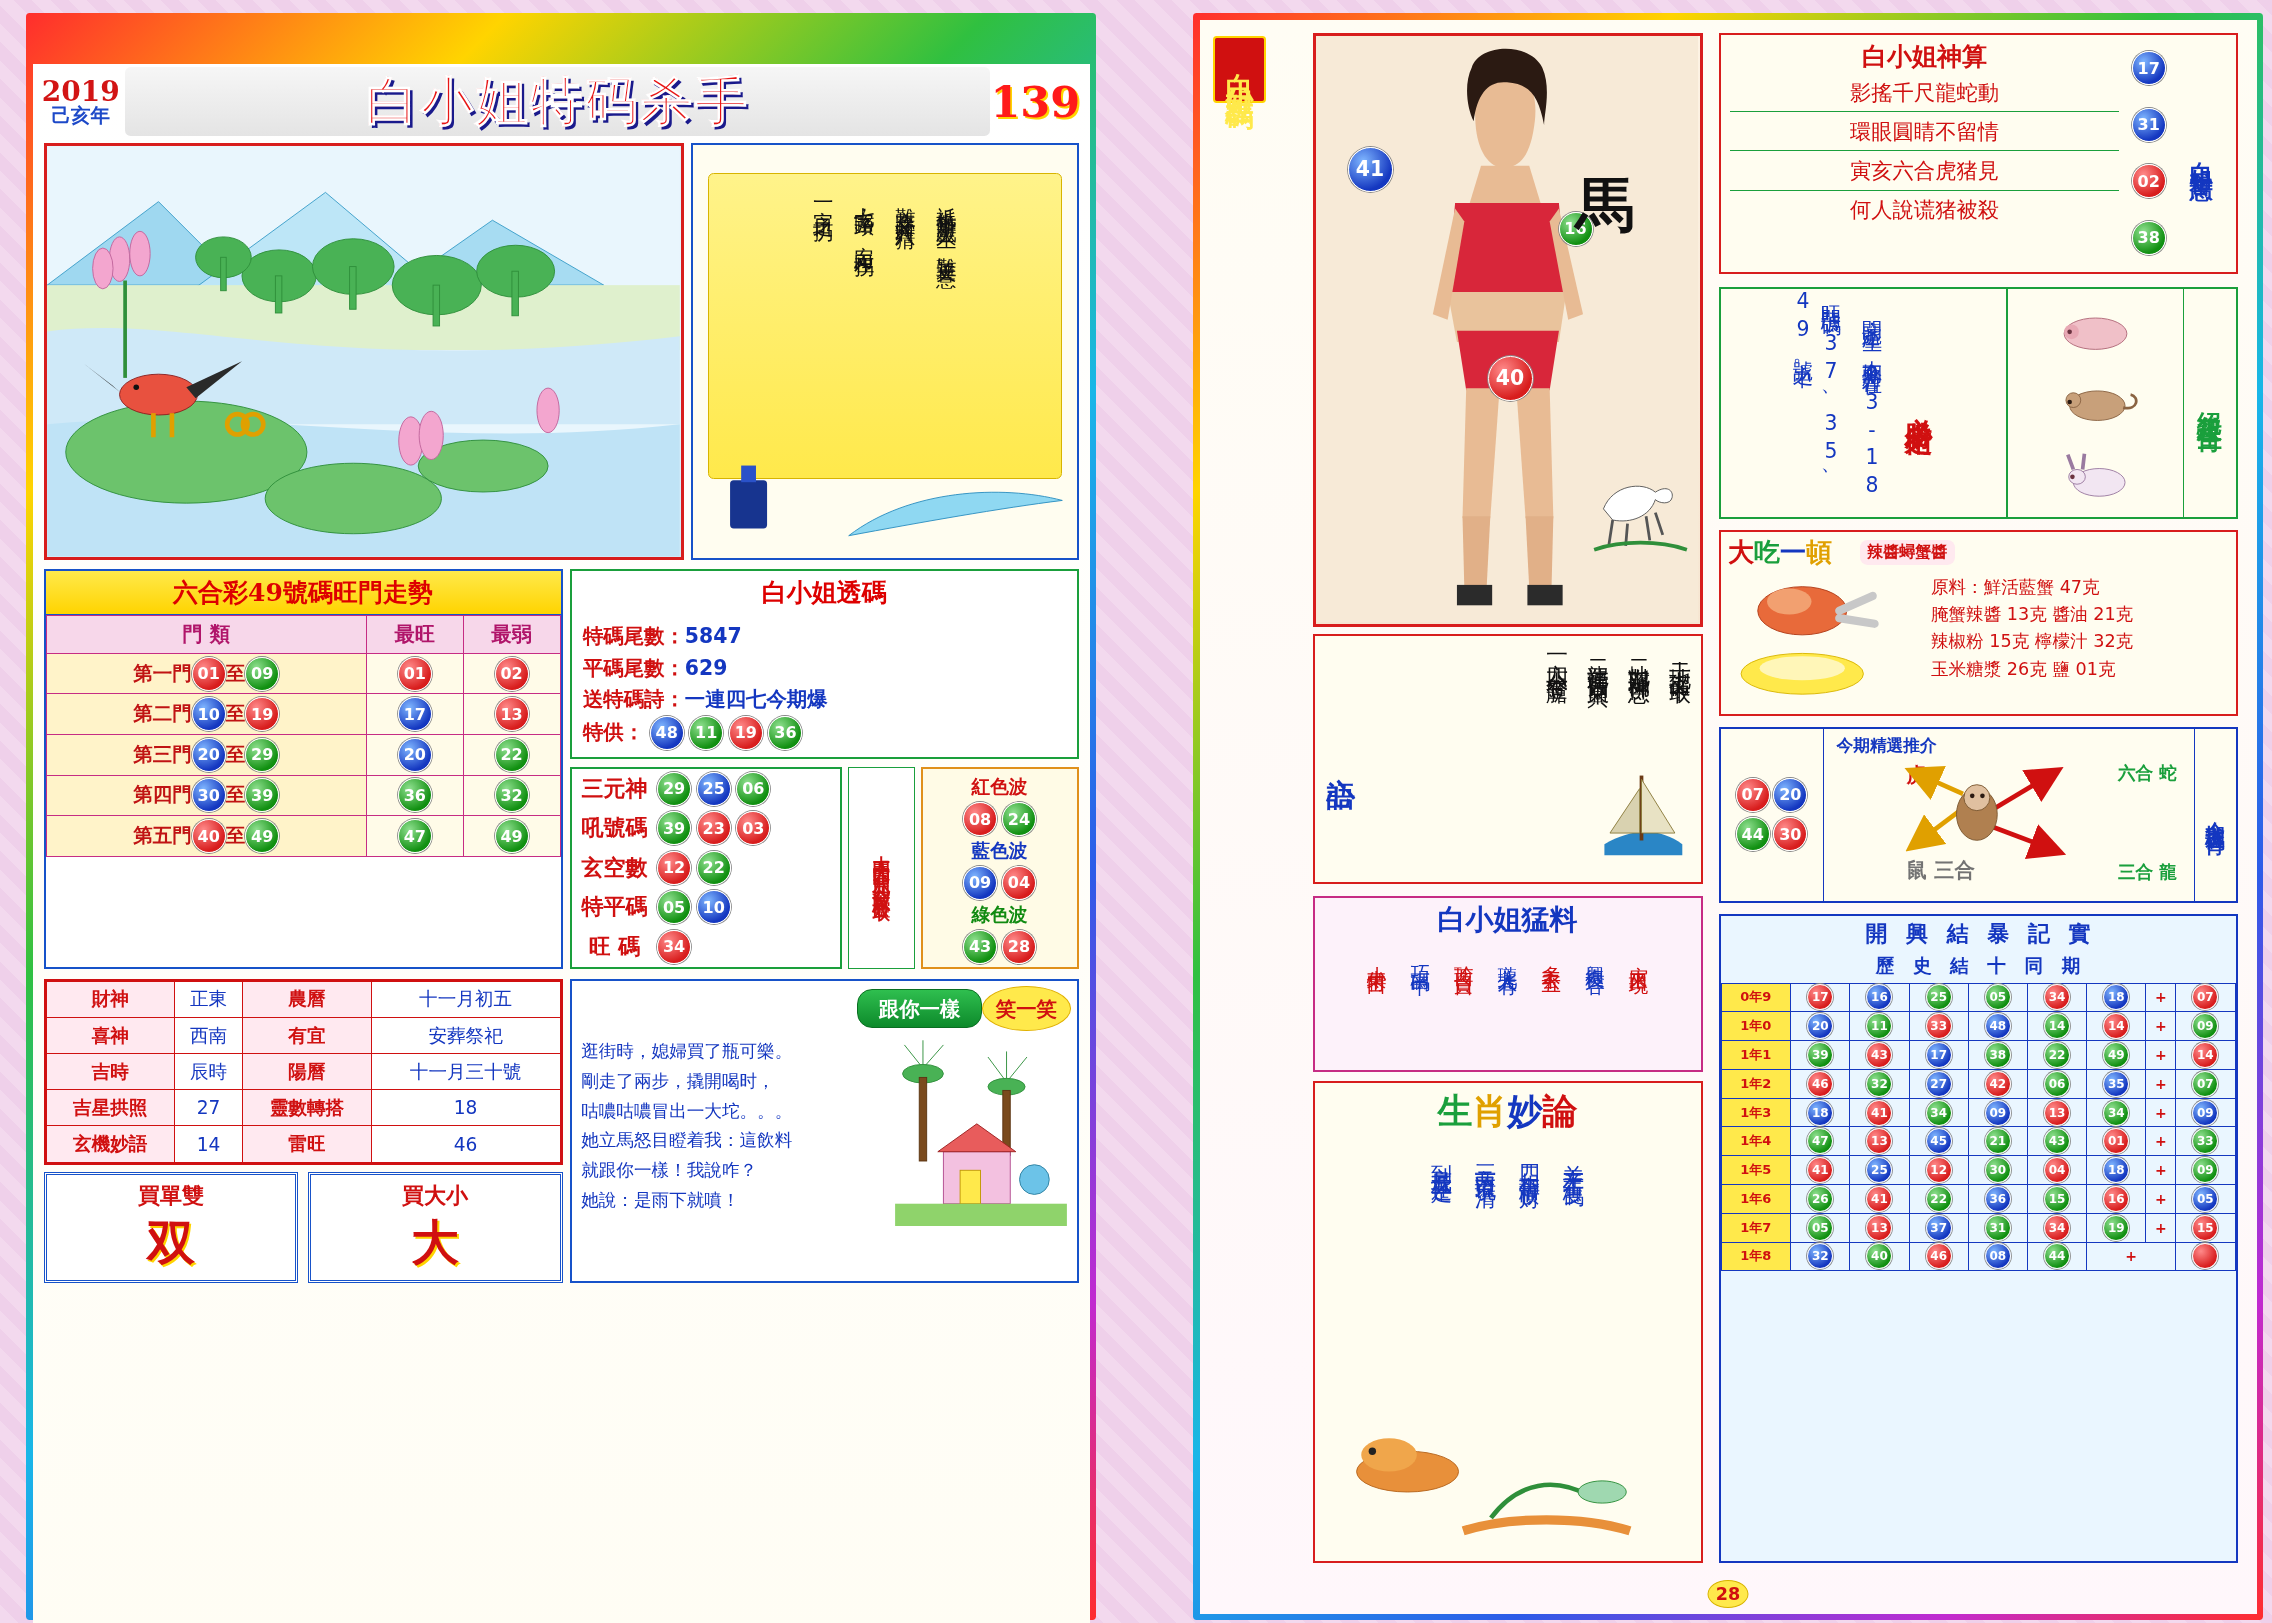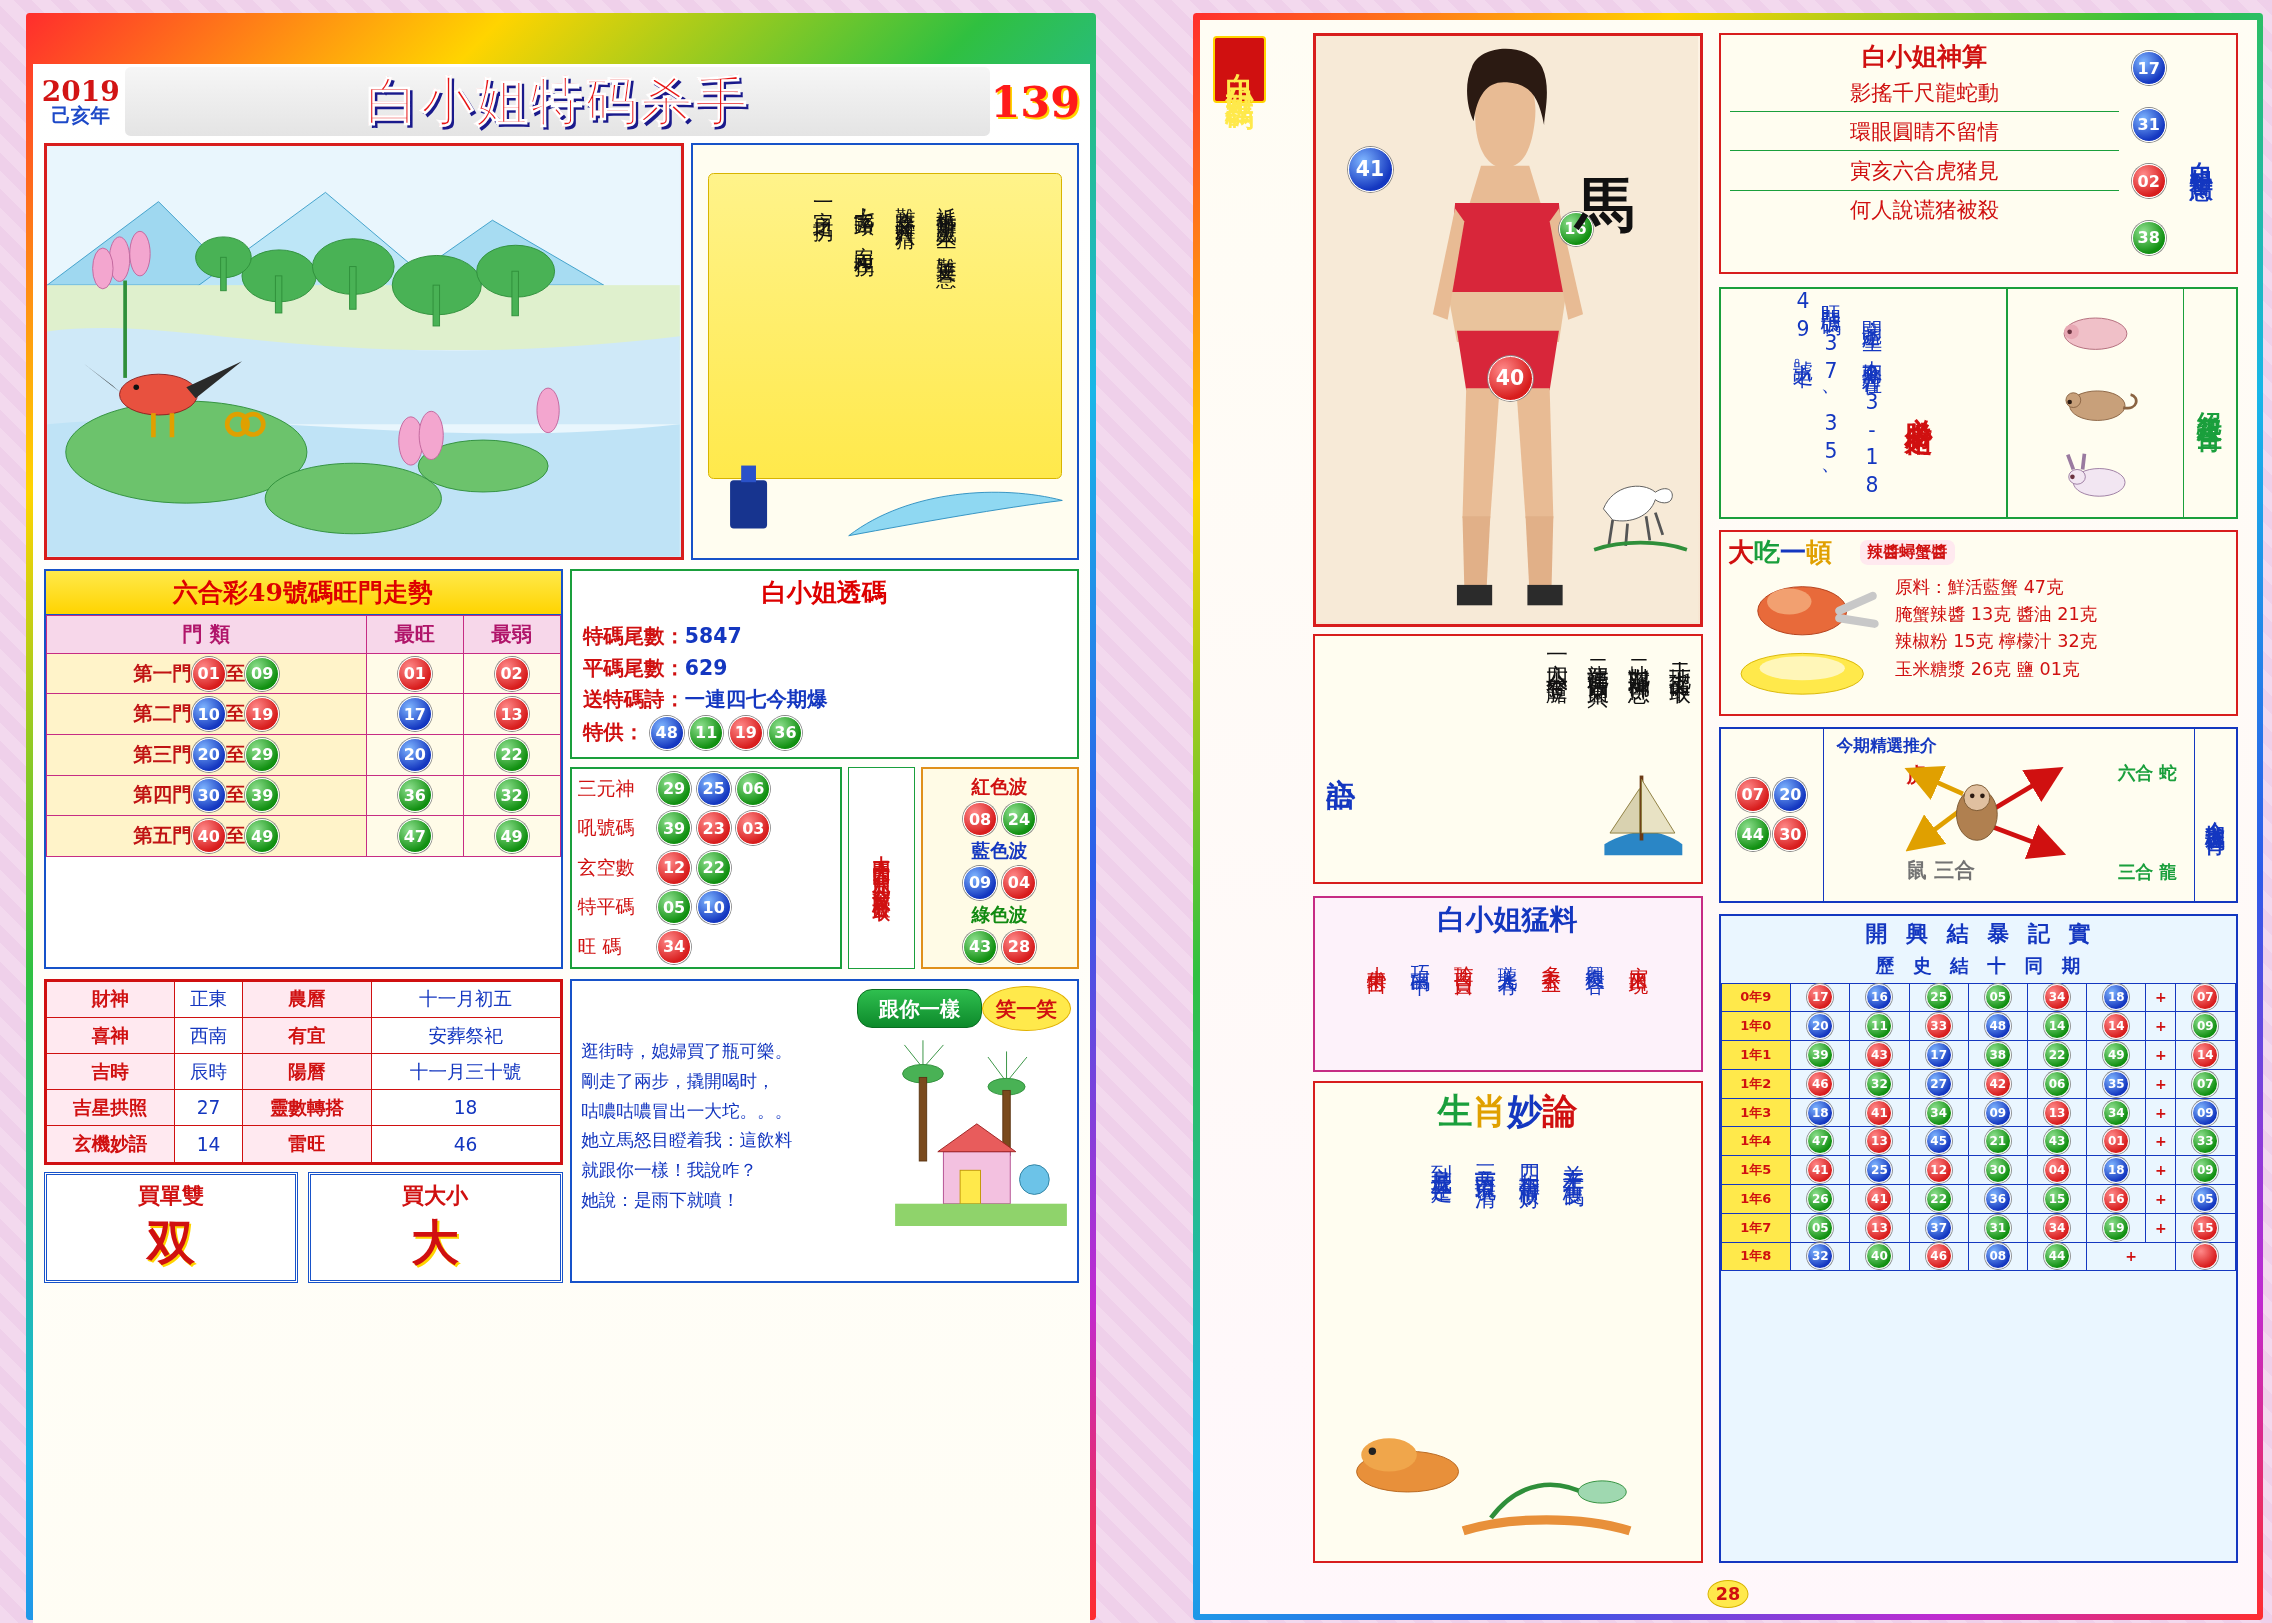--- a/index.html
+++ b/index.html
@@ -79,21 +79,21 @@
   table.trend{width:100%;border-collapse:collapse;font-size:18.6px;}
   table.trend th{background:#f7d7ea;border:1.9px solid #c62c84;color:#b0156a;font-size:20.4px;padding:4.6px 1.9px;}
   table.trend td{border:1.9px solid #c62c84;text-align:center;padding:2.8px 1.9px;background:#fffbe8;}
   table.trend td.lbl{color:#c01313;font-weight:bold;font-size:19.5px;background:#fff3c9;white-space:nowrap;}
 
   .tou-list{padding:7.4px 11px;font-size:20.4px;color:#d01010;font-weight:bold;line-height:1.55;}
   .tou-list span.v{color:#1437c0;}
 
   .poem-box{border:2.8px solid #1a9f3c;background:#fff;box-sizing:border-box;}
   .small-row{display:flex;align-items:center;gap:5.6px;padding:2.8px 5.6px;}
-  .small-row .nm{color:#d01010;font-weight:normal;font-size:19px;width:74px;text-align:left;}
+  .small-row .nm{color:#d01010;font-weight:bold;font-size:22px;width:74px;text-align:center;}
 
   .wave-box{border:2.8px solid #e0901b;background:#fffbe6;box-sizing:border-box;padding:3.7px;}
   .wave-title{text-align:center;font-weight:bold;font-size:18.6px;padding:1.9px 0;}
   .wave-red{color:#d01010;}.wave-blue{color:#1437c0;}.wave-green{color:#108a10;}
 
   .lucky{border:2.8px solid #d01010;background:#fff0f5;box-sizing:border-box;}
   .lucky-title{text-align:center;font-size:28px;font-weight:bold;padding:3.7px 0;color:#d01010;font-family:"DejaVu Serif",serif;}
   table.lucky-t{width:100%;border-collapse:collapse;font-size:18.6px;}
   table.lucky-t td{border:1.9px solid #d01010;text-align:center;padding:4.6px 1.9px;color:#1437c0;background:#fff;}
   table.lucky-t td.k{color:#d01010;font-weight:bold;background:#ffe9f0;}
@@ -583,21 +583,21 @@
           <div style="color:#d01010;font-size:16px;font-weight:bold;background:#ffe9ef;padding:1.9px 7.4px;border-radius:7.4px;">辣醬蟳蟹醬</div>
         </div>
         <div style="display:flex;">
           <svg width="167" height="139" viewBox="0 0 180 150">
             <ellipse cx="80" cy="44" rx="48" ry="26" fill="#e86a3a" stroke="#b03a16"></ellipse>
             <ellipse cx="66" cy="34" rx="24" ry="14" fill="#f2a070"></ellipse>
             <path d="M120 44 L156 28 M120 52 L158 58" stroke="#c8c8c8" stroke-width="9" stroke-linecap="round"></path>
             <ellipse cx="80" cy="112" rx="66" ry="22" fill="#ffe94b" stroke="#d8b400"></ellipse>
             <ellipse cx="80" cy="106" rx="46" ry="13" fill="#fff6b8"></ellipse>
           </svg>
-          <div class="it" style="flex:1;padding-top:3.7px;">
+          <div class="it" style="flex:1;padding-top:3.7px;margin-left:36px;">
             <div>原料：鮮活藍蟹 47克</div>
             <div>腌蟹辣醬 13克 醬油 21克</div>
             <div>辣椒粉 15克 檸檬汁 32克</div>
             <div>玉米糖漿 26克 鹽 01克</div>
           </div>
         </div>
       </div>
 
       <div class="tou-xiao" style="position:absolute;left:519px;top:707px;width:519px;height:176px;">
         <div style="display:flex;height:100%;">

